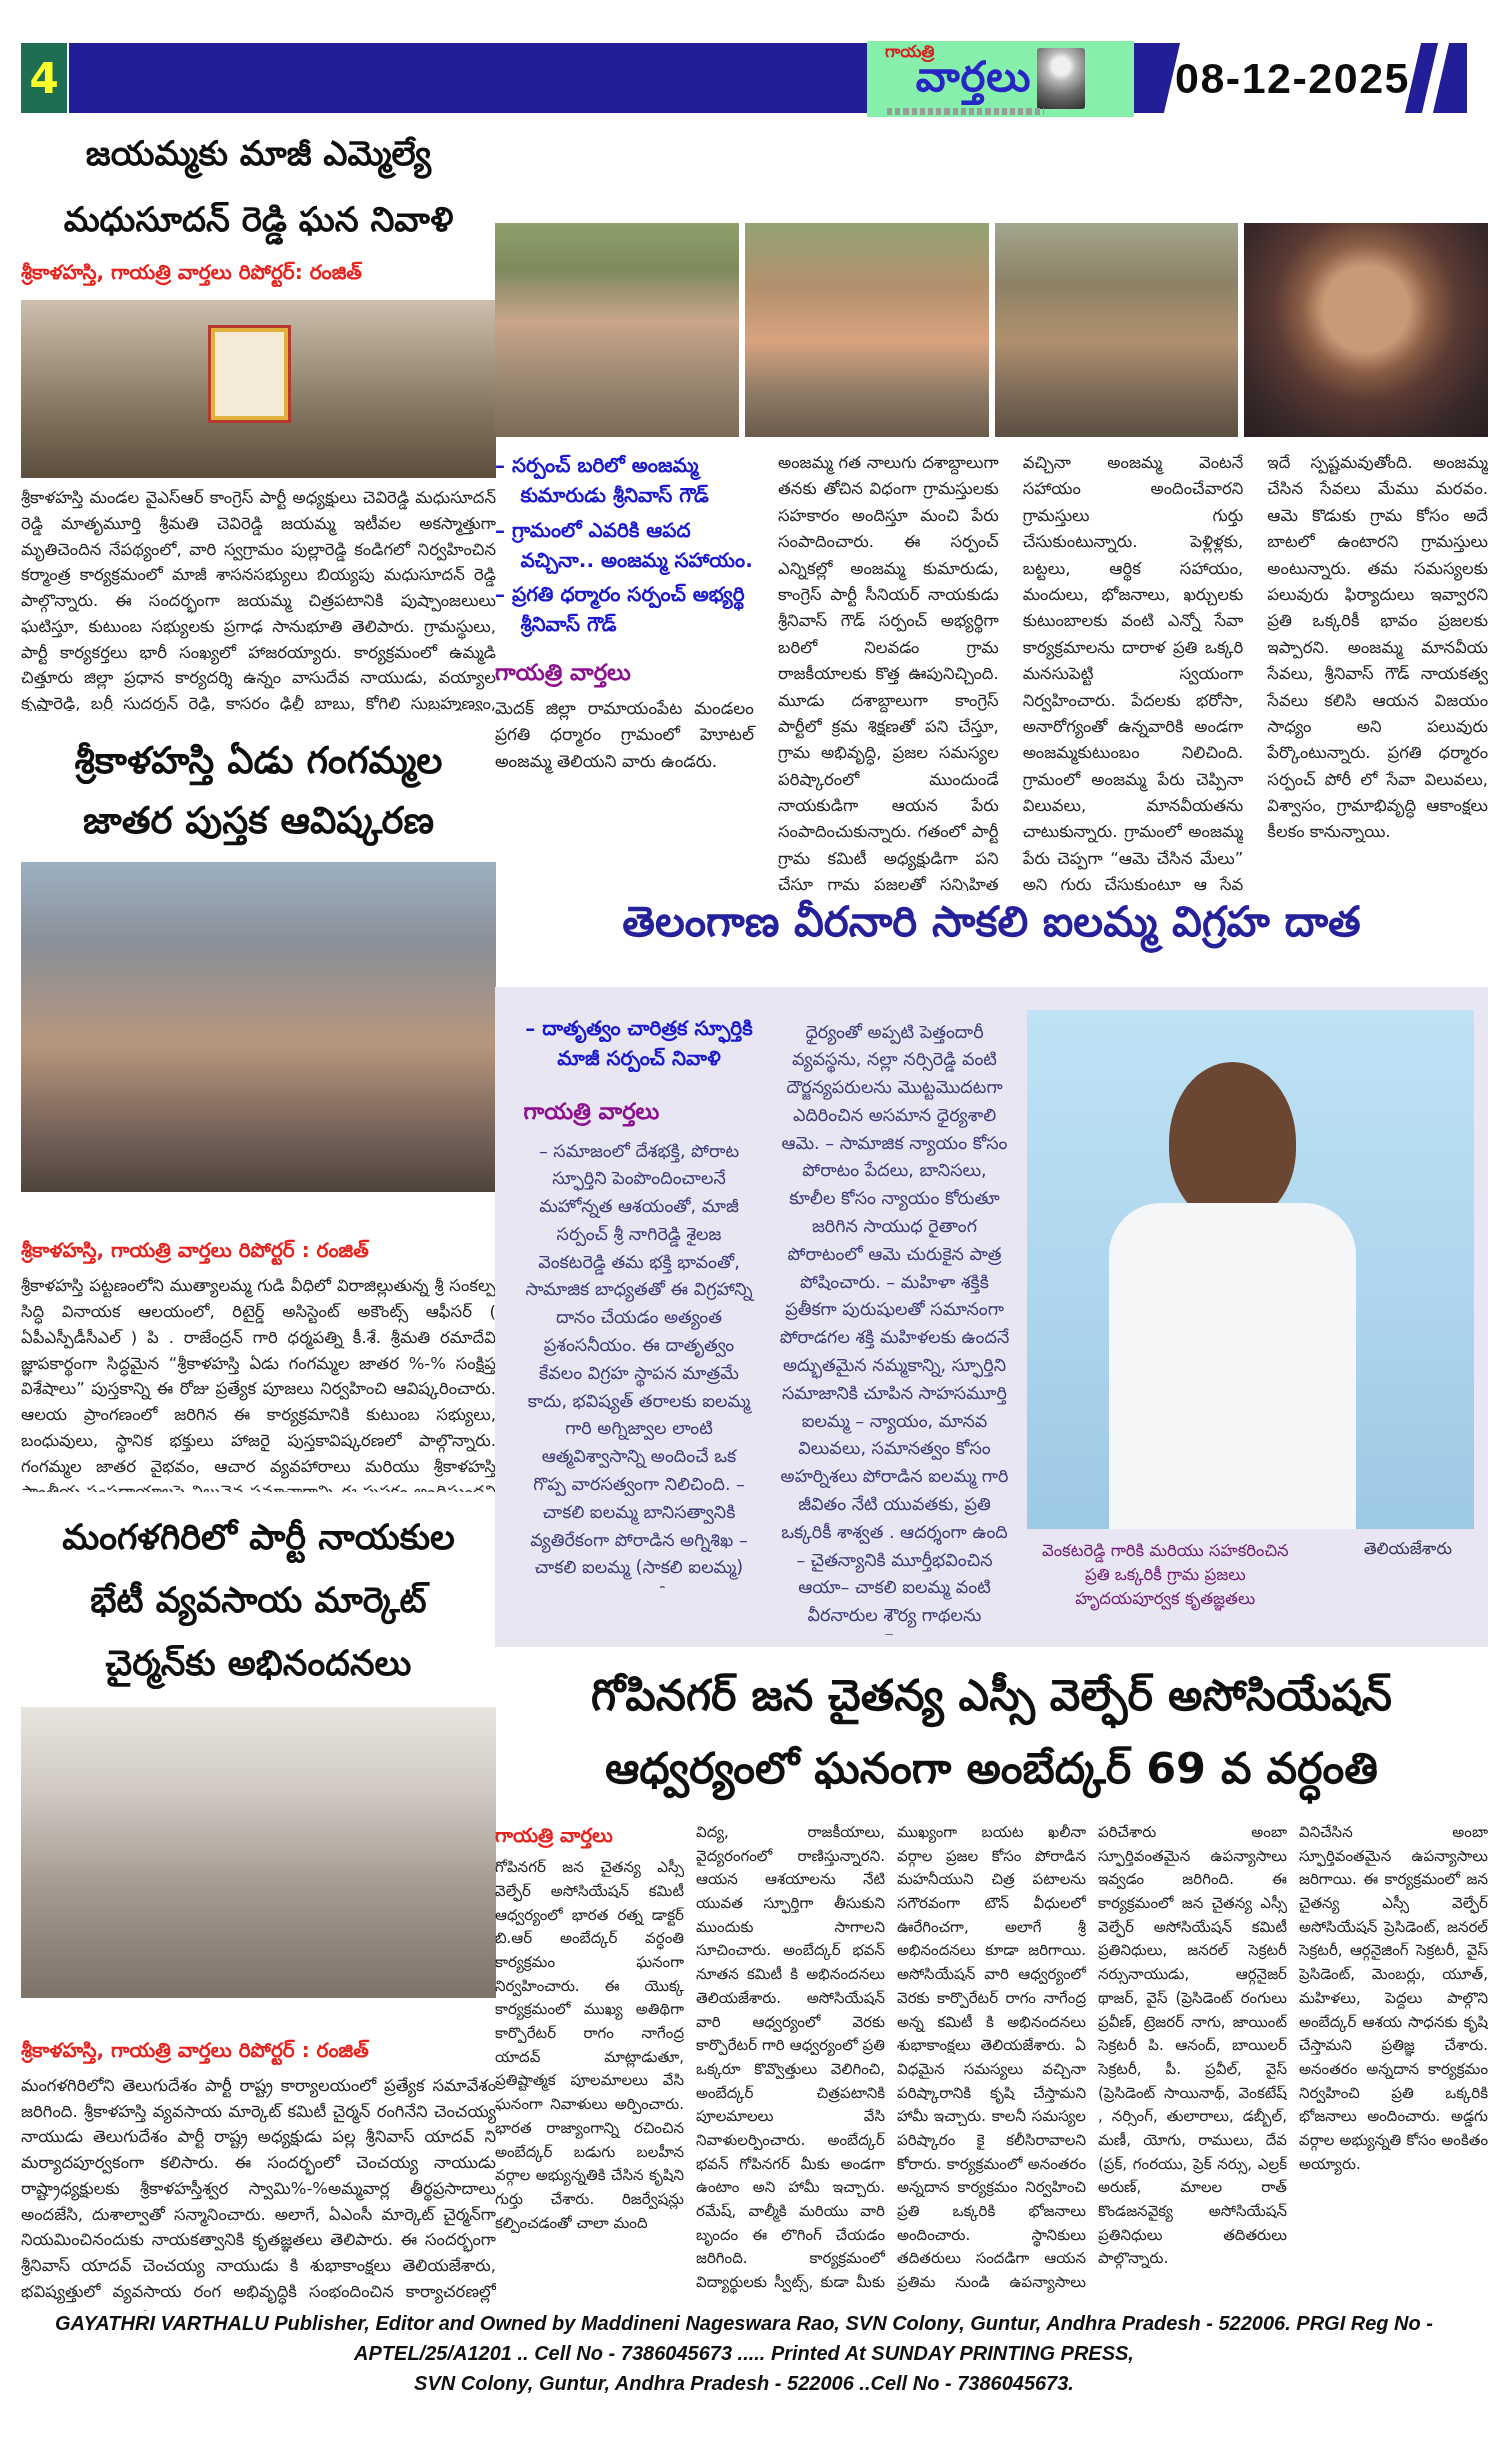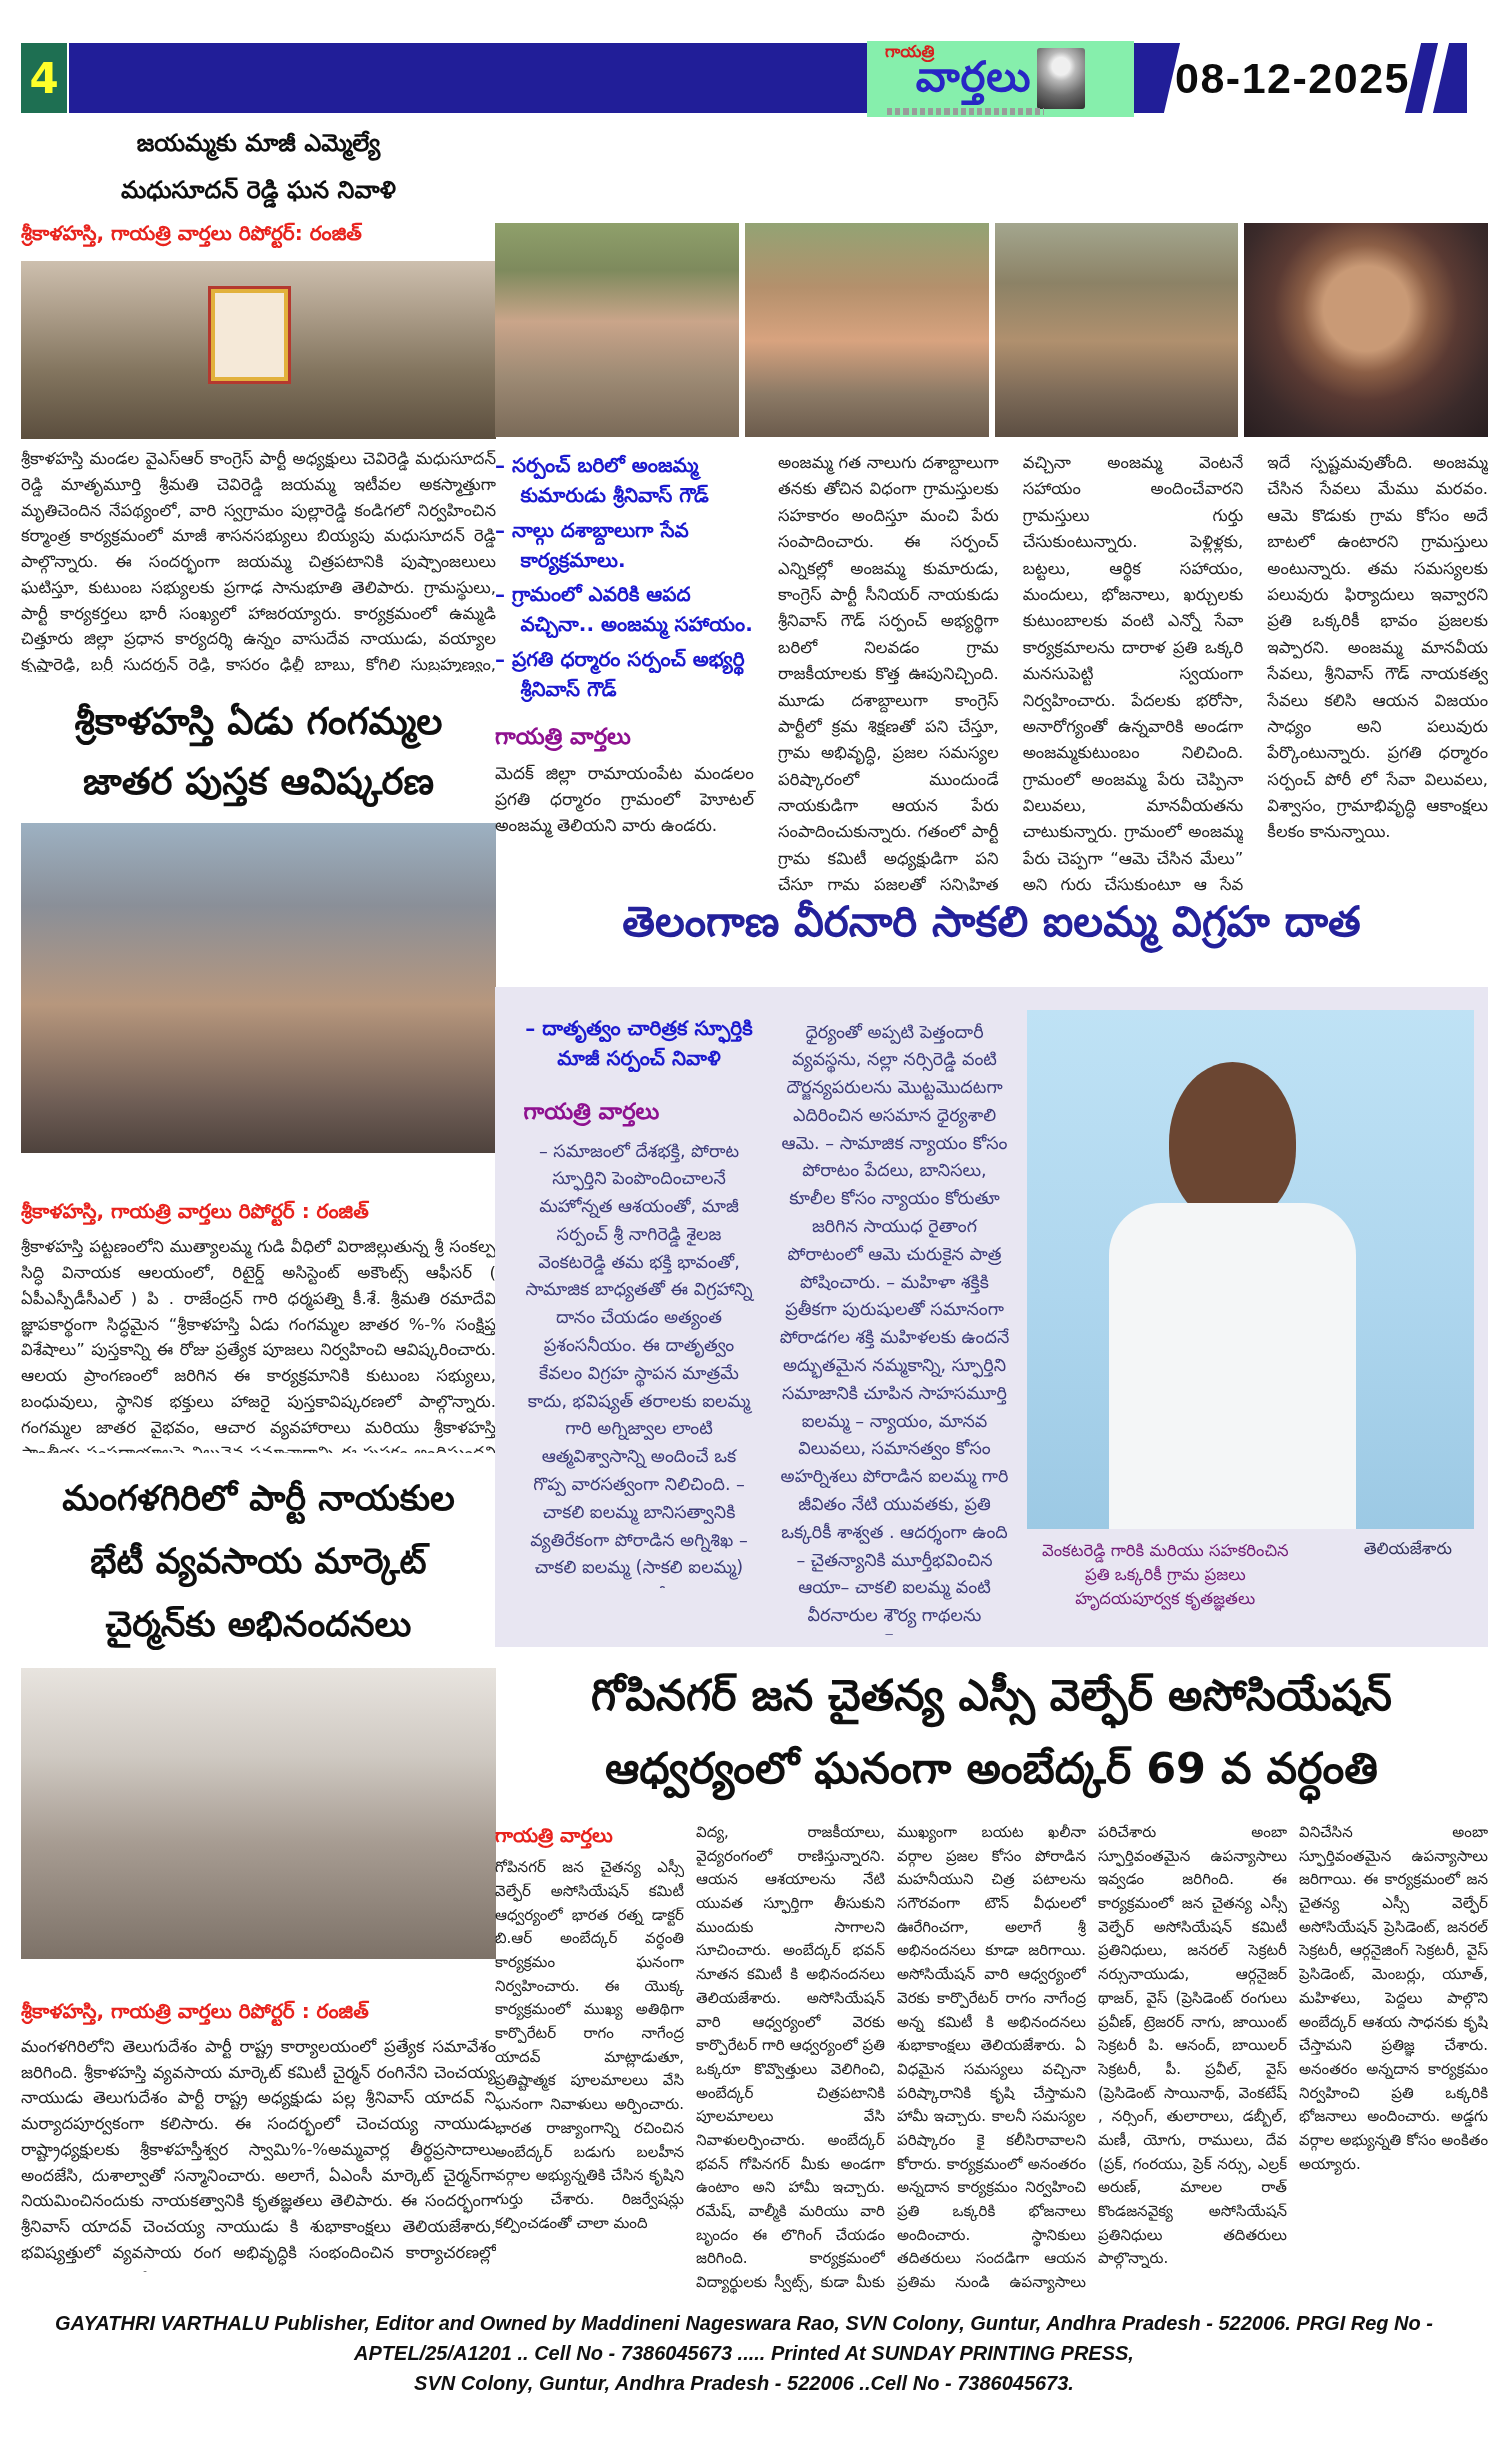--- a/index.html
+++ b/index.html
@@ -26,21 +26,21 @@
 
   
   .hl-line{display:block;text-align:center;font-weight:bold;color:#101010;}
   .byline{color:#e8231d;font-weight:bold;font-size:20px;}
   .label-purple{color:#8e1190;font-weight:bold;font-size:22.5px;}
   .label-red{color:#e8231d;font-weight:bold;font-size:19.5px;}
   .body-text{text-align:justify;overflow:hidden;color:#232323;}
 
   
   .left-col{position:absolute;left:21px;top:120px;width:475px;}
-  .hl-a .hl-line{font-size:24px;line-height:1.95;}
+  .hl-a .hl-line{font-size:34px;line-height:1.95;}
   .byline-a{margin-top:7.5px;}
   .photo{position:relative;width:100%;overflow:hidden;}
   .photo-a{height:178px;margin-top:10.5px;
     background:linear-gradient(180deg,#cdbfae 0%,#ab9c88 30%,#83755f 62%,#5b4e3e 100%);}
   .frame{position:absolute;left:40%;top:16%;width:69px;height:84px;background:#f5e9d8;
          border:4.5px solid #e2b13c;box-shadow:0 0 0 3px #b4392f;}
   .body-a{height:226px;font-size:16.5px;line-height:1.56;margin-top:7.5px;}
   .hl-b{margin-top:19.5px;}
   .hl-b .hl-line{font-size:37px;line-height:1.62;}
   .photo-b{height:330px;margin-top:12px;
@@ -156,21 +156,20 @@
   <div class="photo-strip">
     <div class="photo photo-s1"></div>
     <div class="photo photo-s2"></div>
     <div class="photo photo-s3"></div>
     <div class="photo photo-s4"></div>
   </div>
   <div class="anj-row">
     <div>
       <div class="anj-bullets">
           <div class="bullet-line">– సర్పంచ్ బరిలో అంజమ్మ కుమారుడు శ్రీనివాస్ గౌడ్</div>
-          <div class="bullet-line">– నాల్గు దశాబ్దాలుగా సేవ కార్యక్రమాలు.</div>
           <div class="bullet-line">– గ్రామంలో ఎవరికి ఆపద వచ్చినా.. అంజమ్మ సహాయం.</div>
           <div class="bullet-line">– ప్రగతి ధర్మారం సర్పంచ్ అభ్యర్థి శ్రీనివాస్ గౌడ్</div>
         </div>
       <div class="label-purple anj-col1-label">గాయత్రి వార్తలు</div>
       <div class="anj-lede">మెదక్ జిల్లా రామాయంపేట మండలం ప్రగతి ధర్మారం గ్రామంలో హెూటల్ అంజమ్మ తెలియని వారు ఉండరు.</div>
     </div>
     <div class="body-text anj-col">అంజమ్మ గత నాలుగు దశాబ్దాలుగా తనకు తోచిన విధంగా గ్రామస్తులకు సహకారం అందిస్తూ మంచి పేరు సంపాదించారు. ఈ సర్పంచ్ ఎన్నికల్లో అంజమ్మ కుమారుడు, కాంగ్రెస్ పార్టీ సీనియర్ నాయకుడు శ్రీనివాస్ గౌడ్ సర్పంచ్ అభ్యర్థిగా బరిలో నిలవడం గ్రామ రాజకీయాలకు కొత్త ఊపునిచ్చింది. మూడు దశాబ్దాలుగా కాంగ్రెస్ పార్టీలో క్రమ శిక్షణతో పని చేస్తూ, గ్రామ అభివృద్ధి, ప్రజల సమస్యల పరిష్కారంలో ముందుండే నాయకుడిగా ఆయన పేరు సంపాదించుకున్నారు. గతంలో పార్టీ గ్రామ కమిటీ అధ్యక్షుడిగా పని చేస్తూ గ్రామ ప్రజలతో సన్నిహిత సంబంధాలు ఏర్పరుచుకున్నారు. అయితే శ్రీనివాస్ గౌడ్ తల్లి హెూటల్ అంజమ్మ గ్రామంలో ఎవరికి ఏ సమస్య వచ్చినా, ఏ ఆపద</div>
     <div class="body-text anj-col">వచ్చినా అంజమ్మ వెంటనే సహాయం అందించేవారని గ్రామస్తులు గుర్తు చేసుకుంటున్నారు. పెళ్లిళ్లకు, బట్టలు, ఆర్థిక సహాయం, మందులు, భోజనాలు, ఖర్చులకు కుటుంబాలకు వంటి ఎన్నో సేవా కార్యక్రమాలను దారాళ ప్రతి ఒక్కరి మనసుపెట్టి స్వయంగా నిర్వహించారు. పేదలకు భరోసా, అనారోగ్యంతో ఉన్నవారికి అండగా అంజమ్మకుటుంబం నిలిచింది. గ్రామంలో అంజమ్మ పేరు చెప్పినా విలువలు, మానవీయతను చాటుకున్నారు. గ్రామంలో అంజమ్మ పేరు చెప్పగా “ఆమె చేసిన మేలు” అని గుర్తు చేసుకుంటూ ఆ సేవ పరంపరే ఈ ఎన్నికల్లో శ్రీనివాస్ గౌడ్ పోటీకి ప్రధాన బలం అవుతోందని గ్రామ ప్రజలు చెబుతున్న మాటల్లోనే</div>
     <div class="body-text anj-col">ఇదే స్పష్టమవుతోంది. అంజమ్మ చేసిన సేవలు మేము మరవం. ఆమె కొడుకు గ్రామ కోసం అదే బాటలో ఉంటారని గ్రామస్తులు అంటున్నారు. తమ సమస్యలకు పలువురు ఫిర్యాదులు ఇవ్వారని ప్రతి ఒక్కరికీ భావం ప్రజలకు ఇప్పారని. అంజమ్మ మానవీయ సేవలు, శ్రీనివాస్ గౌడ్ నాయకత్వ సేవలు కలిసి ఆయన విజయం సాధ్యం అని పలువురు పేర్కొంటున్నారు. ప్రగతి ధర్మారం సర్పంచ్ పోరీ లో సేవా విలువలు, విశ్వాసం, గ్రామాభివృద్ధి ఆకాంక్షలు కీలకం కానున్నాయి.</div>
   </div>

